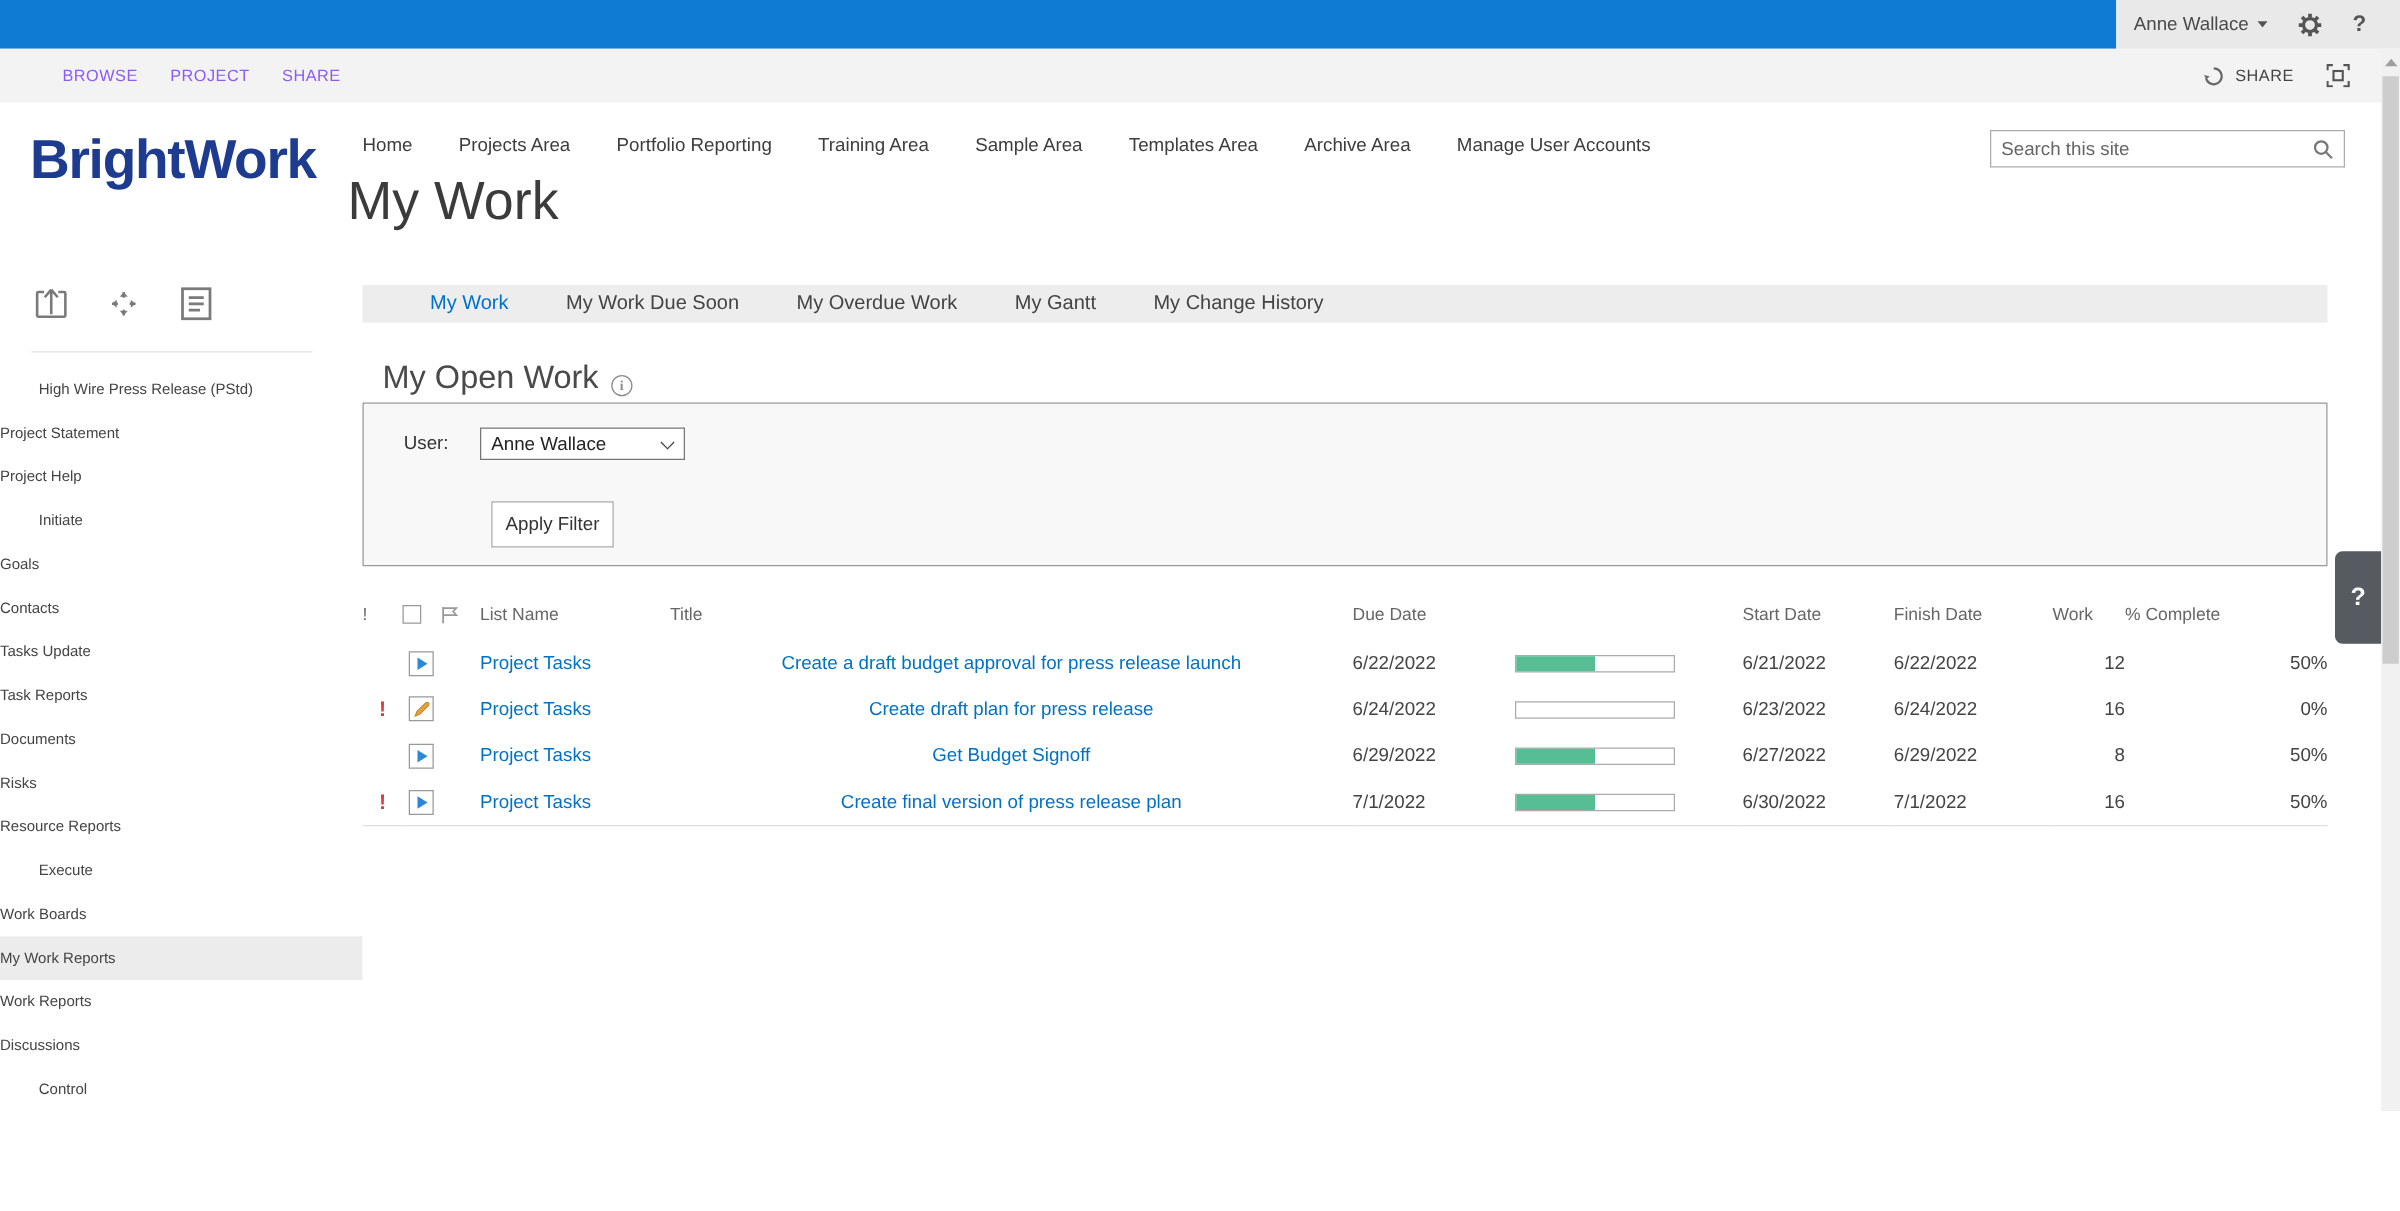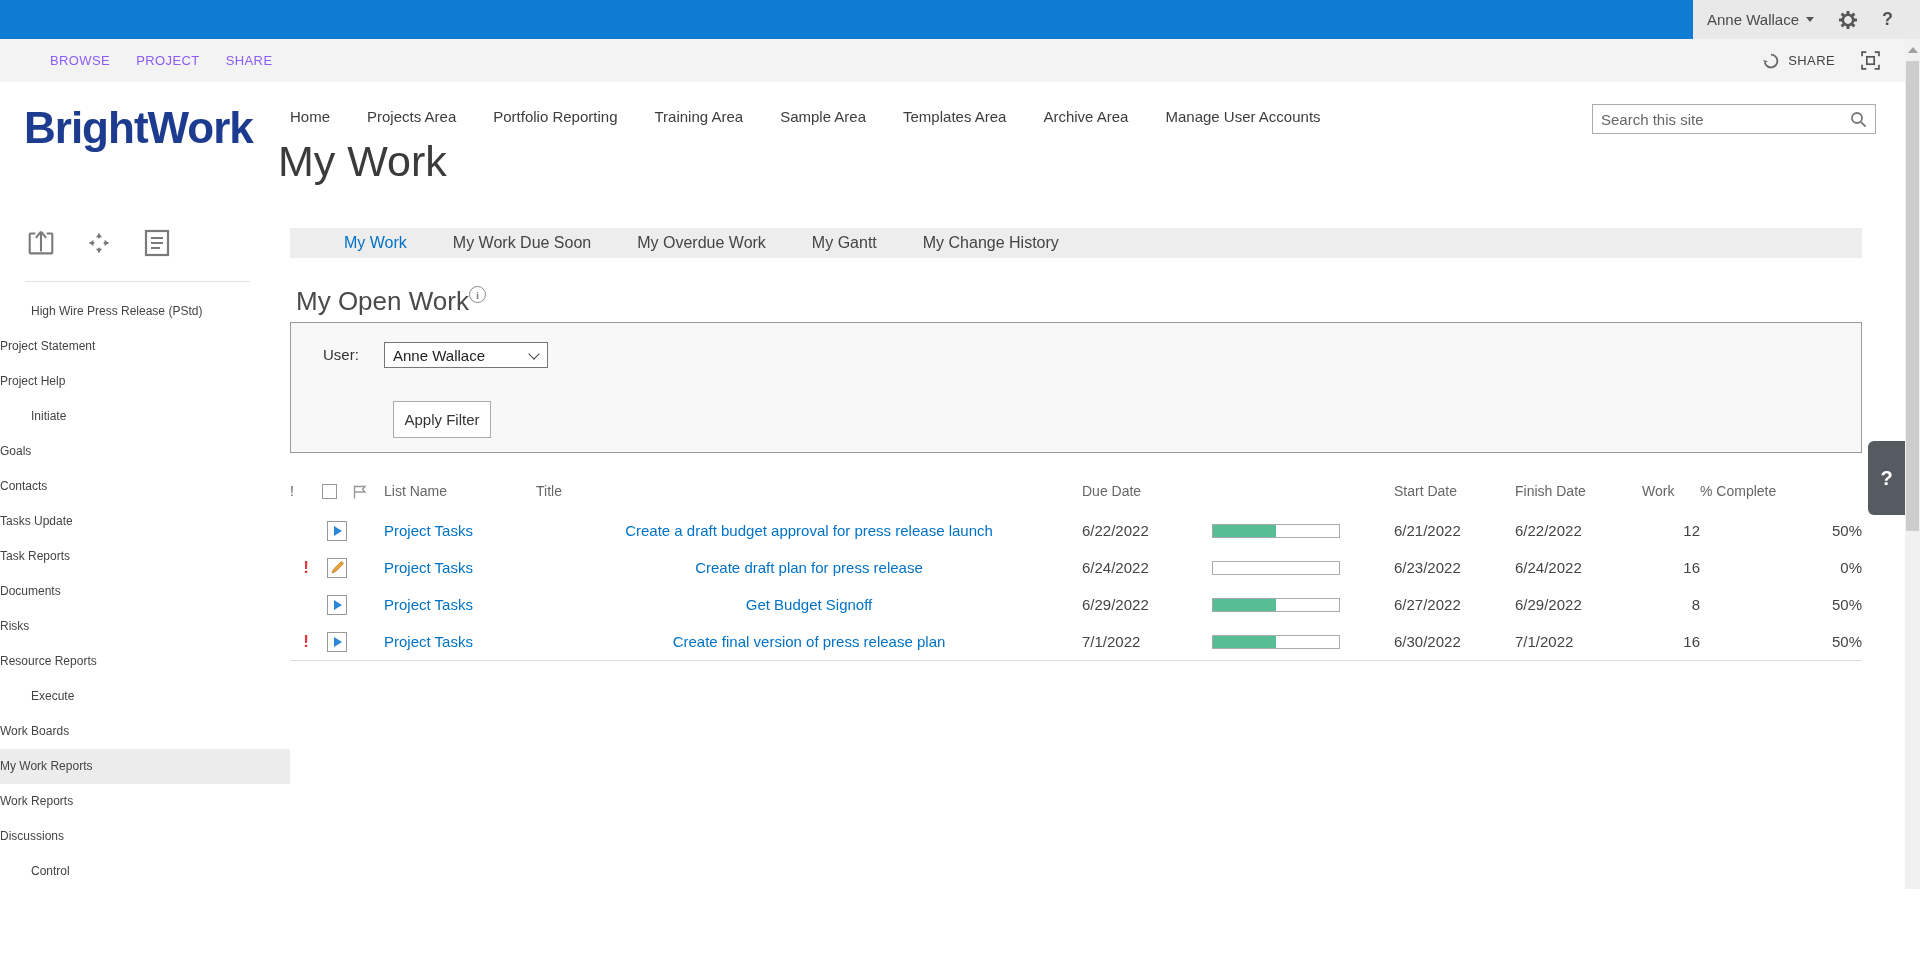--- a/index.html
+++ b/index.html
@@ -47,21 +47,21 @@
   .sidenav li.lvl1{padding-right:40px;}
   .sidenav li.selected{background:#ececec;}
 
   
   .tabstrip{position:absolute;left:290px;top:228px;width:1572px;height:30px;background:#ededed;
             display:flex;align-items:center;padding-left:31px;box-sizing:border-box;}
   .viewtab{font-size:16px;color:#444;padding:0 23px;cursor:pointer;white-space:nowrap;}
   .viewtab.active{color:#0072C6;}
 
   
-  .section-head{position:absolute;left:296px;top:286px;display:flex;align-items:flex-start;gap:0;}
+  .section-head{position:absolute;left:306px;top:286px;display:flex;align-items:flex-end;gap:10px;}
   .section-title{font-size:26px;font-weight:100;color:#4a4a4a;margin:0;}
   .info-icon{width:15px;height:15px;border:1px solid #8a8a8a;border-radius:50%;color:#8a8a8a;
              font-size:11px;font-weight:bold;display:flex;align-items:center;justify-content:center;
              font-family:"Liberation Serif",serif;cursor:pointer;}
 
   
   .filter-panel{position:absolute;left:290px;top:322px;width:1572px;height:131px;box-sizing:border-box;
                 border:1px solid #9b9b9b;background:#f8f8f8;}
   .filter-user-label{position:absolute;left:32px;top:23px;font-size:15px;color:#333;}
   .filter-select{position:absolute;left:93px;top:19px;width:164px;height:26px;box-sizing:border-box;

